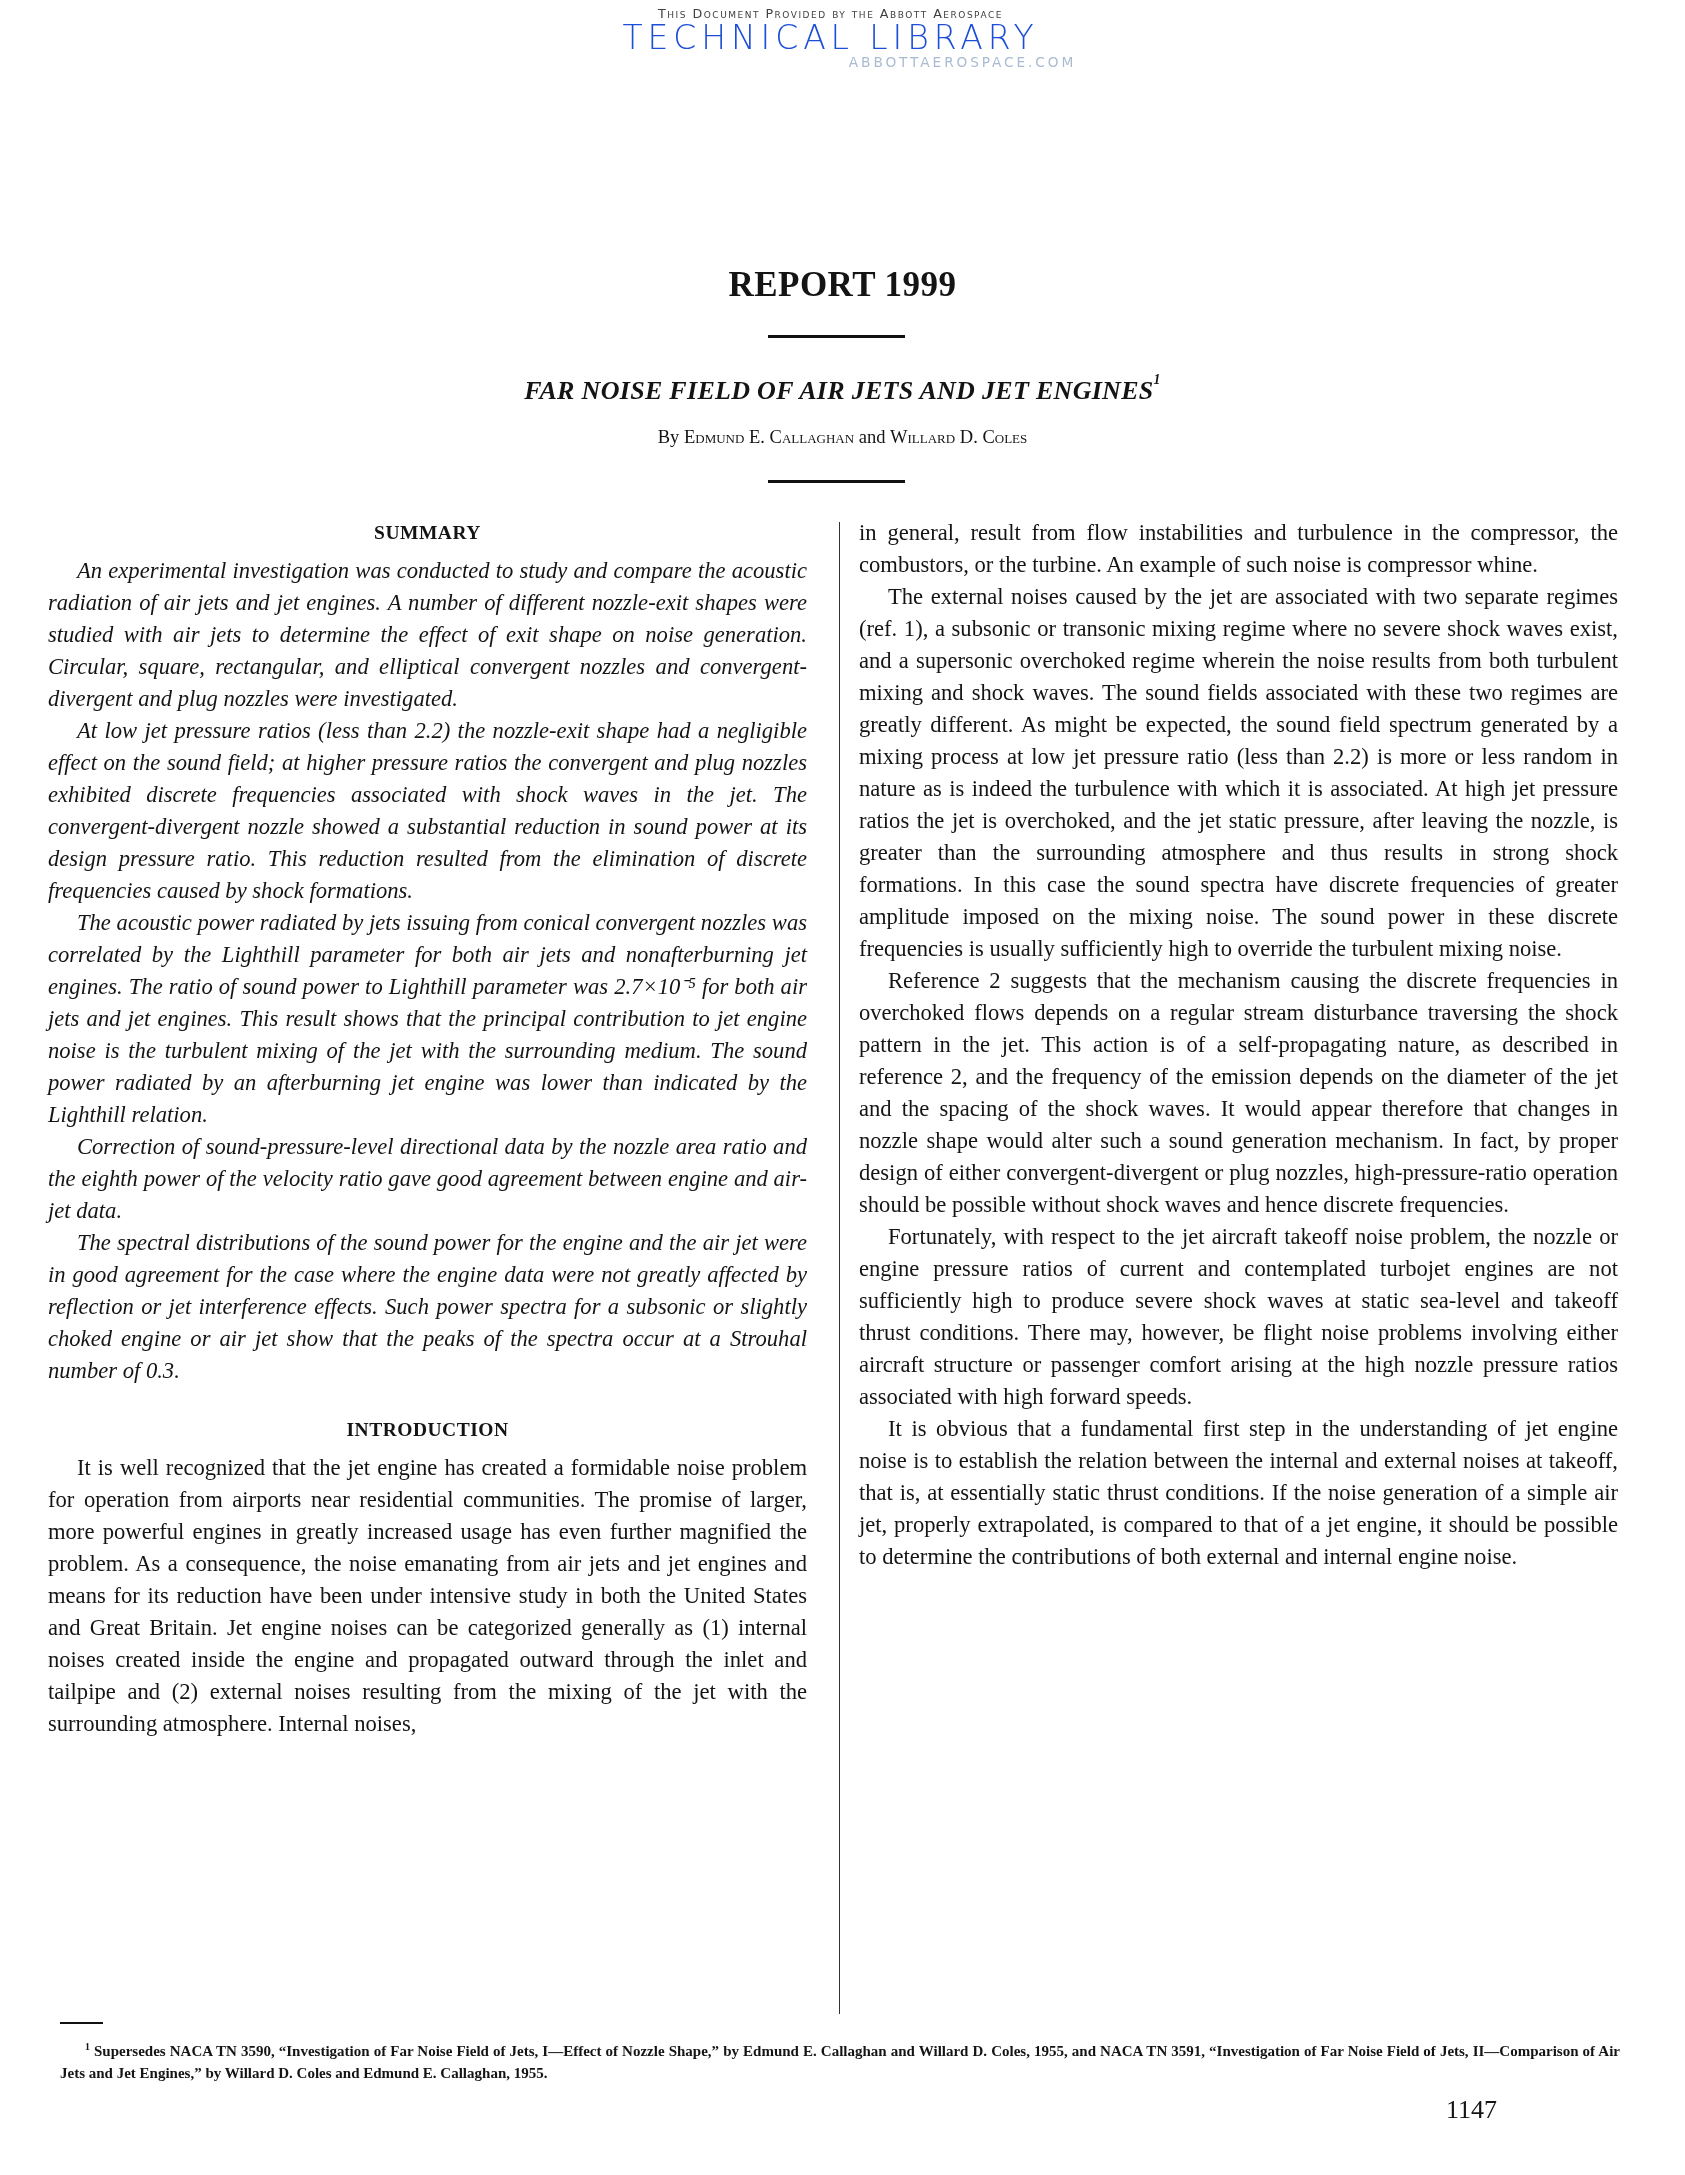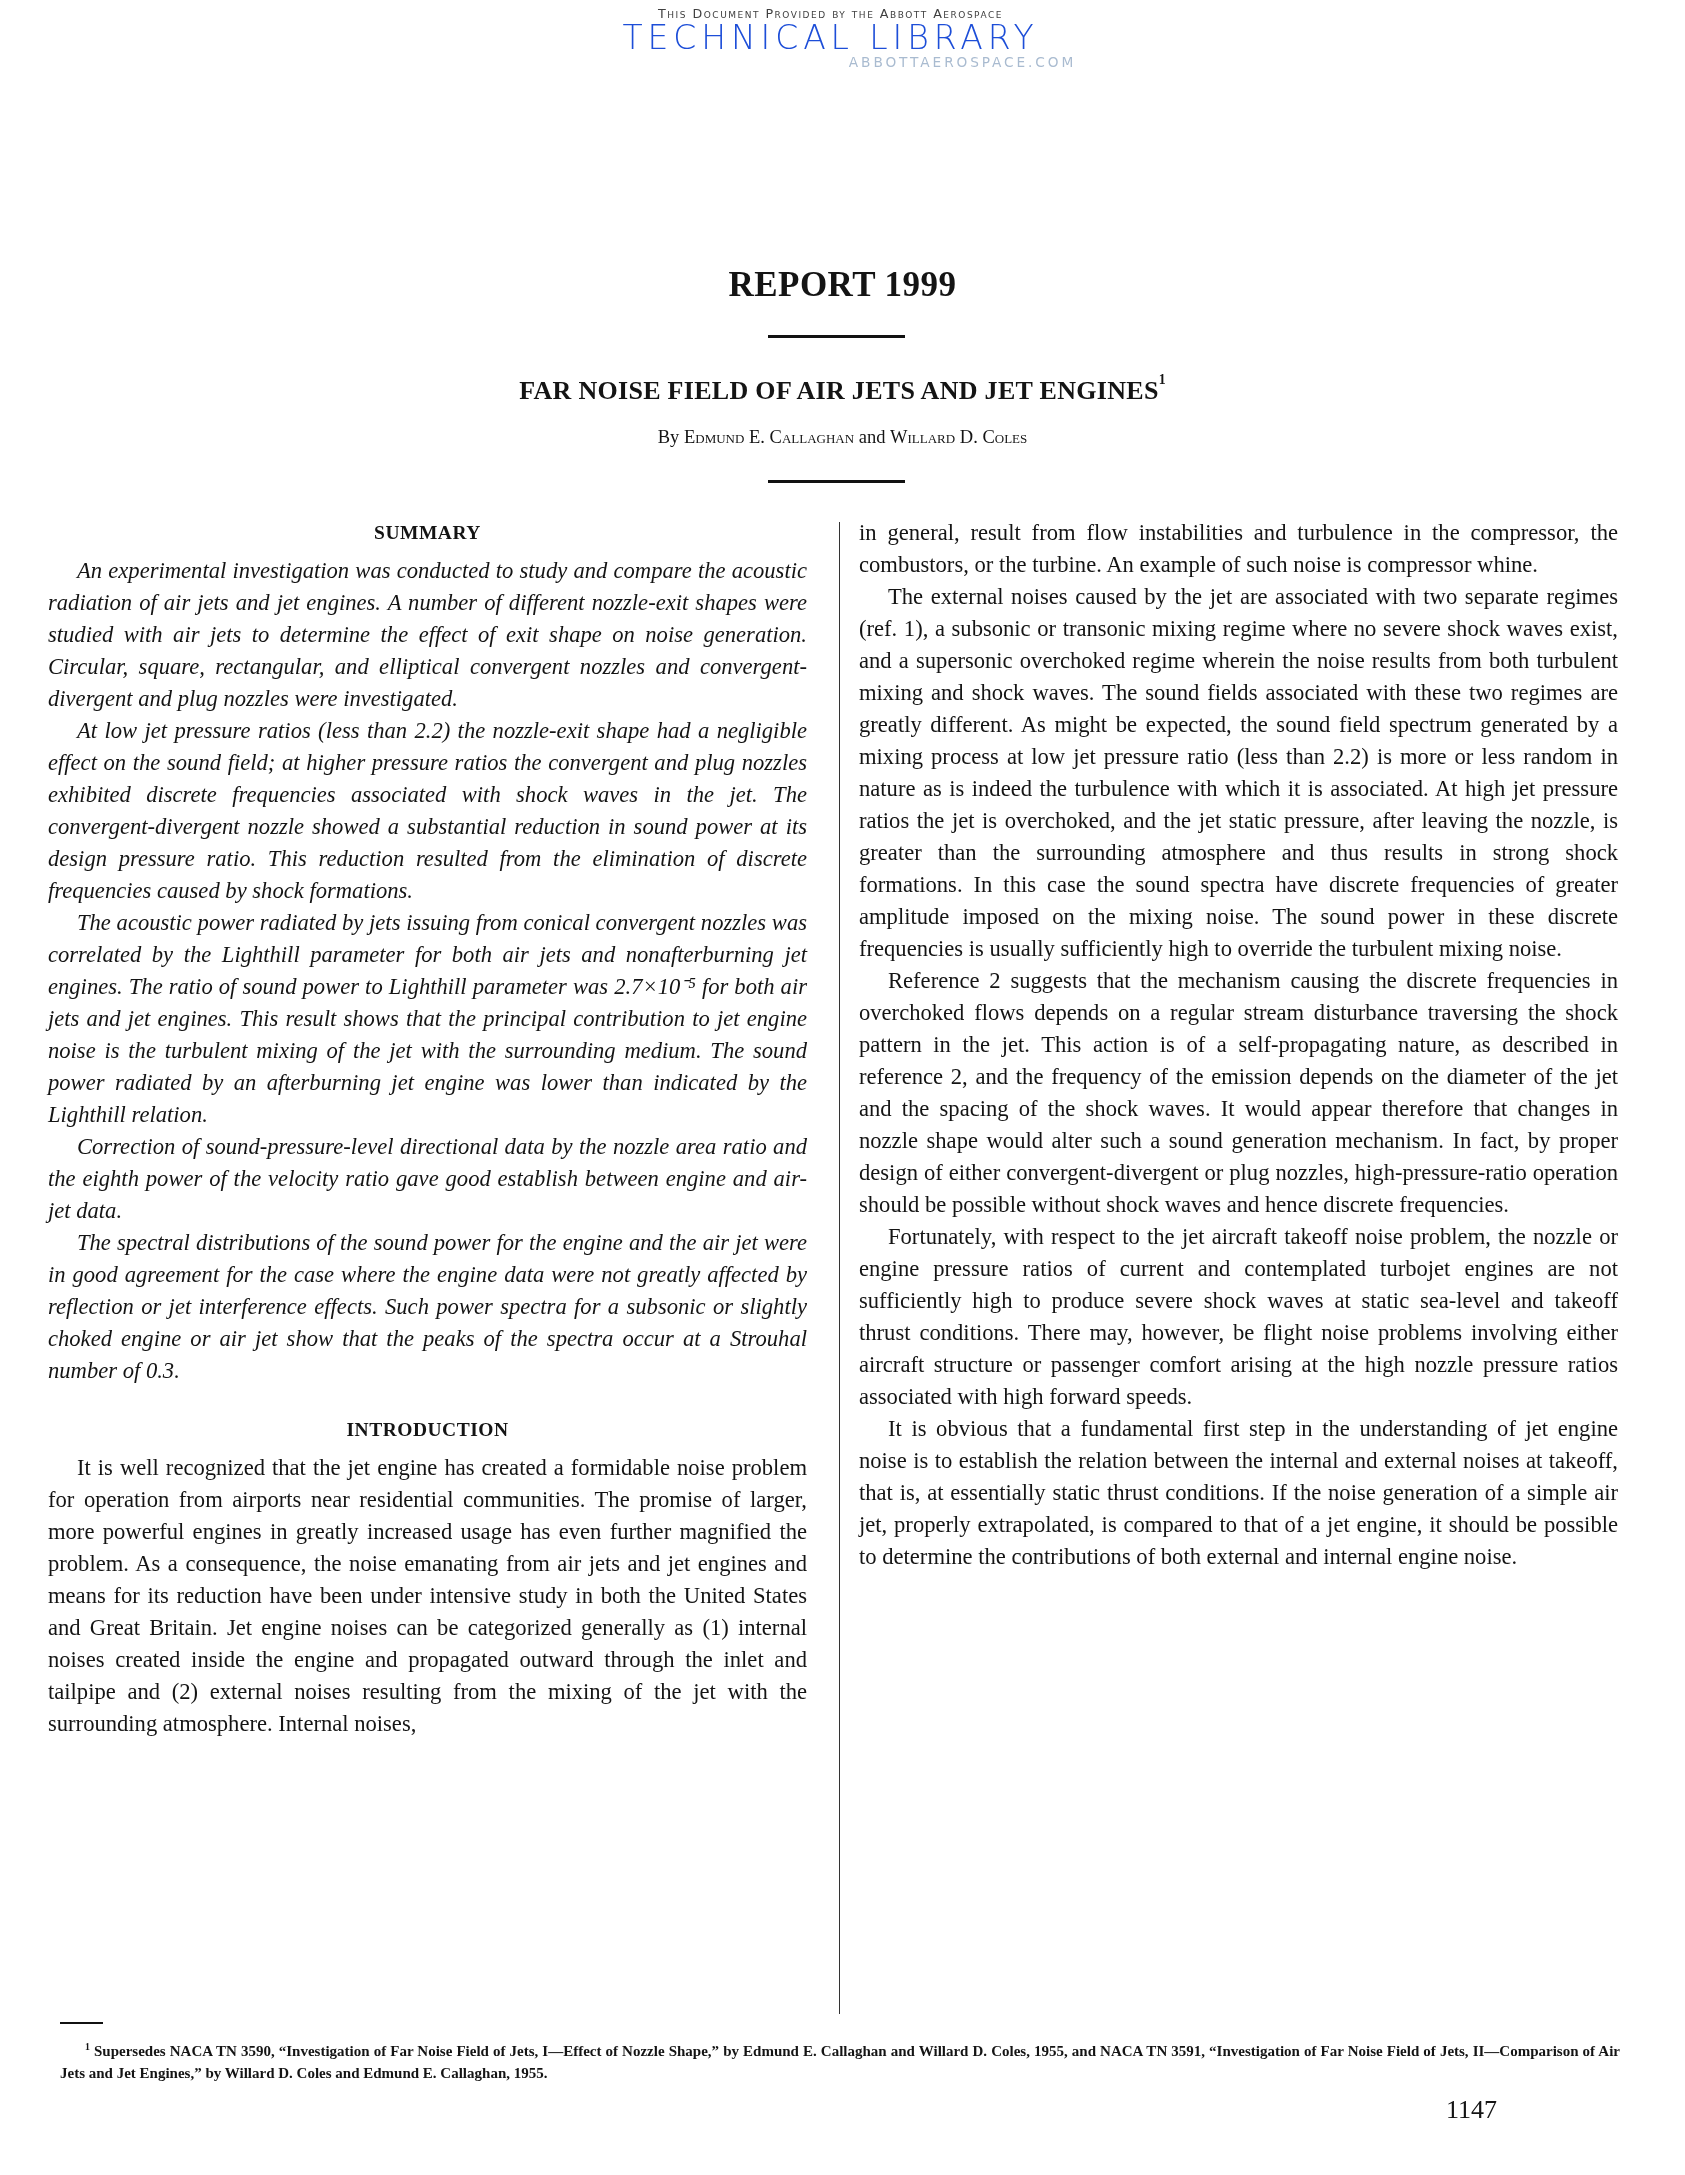--- a/index.html
+++ b/index.html
@@ -21,21 +21,21 @@
     }
     .report-title {
       position: absolute; left: 0; right: 0; top: 265px; text-align: center;
       font-size: 35px; font-weight: bold; font-family: "Liberation Serif", serif; letter-spacing: 0.5px;
     }
     .rule { position: absolute; height: 2.9px; background: #111; }
     .rule1 { left: 768px; width: 137px; top: 335px; }
     .rule2 { left: 768px; width: 137px; top: 480px; }
     .paper-title {
       position: absolute; left: 0; right: 0; top: 376px; text-align: center;
-      font-size: 26px; font-weight: bold; font-family: "Liberation Serif", serif; letter-spacing: 0.3px;
+      font-size: 26px; font-weight: bold; font-family: "Liberation Serif", serif; letter-spacing: 0.3px; font-style: italic;
     }
     .paper-title sup { font-size: 13.7px; vertical-align: top; position: relative; top: -3.9px; }
     .authors {
       position: absolute; left: 0; right: 0; top: 427px; text-align: center;
       font-size: 18.5px; font-family: "Liberation Serif", serif;
     }
     .sc { font-variant: small-caps; }
     .col {
       position: absolute; top: 517px; font-family: "Liberation Serif", serif;
       font-size: 22.6px; line-height: 32px; text-align: justify;
@@ -85,21 +85,21 @@
   <span class="sc">Willard D. Coles</span>
 </div>
 <div class="rule rule2"></div>
 
 <div class="col col-left">
   <div class="section-head">SUMMARY</div>
   <div class="italic">
     <p>An experimental investigation was conducted to study and compare the acoustic radiation of air jets and jet engines. A number of different nozzle-exit shapes were studied with air jets to determine the effect of exit shape on noise generation. Circular, square, rectangular, and elliptical convergent nozzles and convergent-divergent and plug nozzles were investigated.</p>
     <p>At low jet pressure ratios (less than 2.2) the nozzle-exit shape had a negligible effect on the sound field; at higher pressure ratios the convergent and plug nozzles exhibited discrete frequencies associated with shock waves in the jet. The convergent-divergent nozzle showed a substantial reduction in sound power at its design pressure ratio. This reduction resulted from the elimination of discrete frequencies caused by shock formations.</p>
     <p>The acoustic power radiated by jets issuing from conical convergent nozzles was correlated by the Lighthill parameter for both air jets and nonafterburning jet engines. The ratio of sound power to Lighthill parameter was 2.7×10⁻⁵ for both air jets and jet engines. This result shows that the principal contribution to jet engine noise is the turbulent mixing of the jet with the surrounding medium. The sound power radiated by an afterburning jet engine was lower than indicated by the Lighthill relation.</p>
-    <p>Correction of sound-pressure-level directional data by the nozzle area ratio and the eighth power of the velocity ratio gave good establish between engine and air-jet data.</p>
+    <p>Correction of sound-pressure-level directional data by the nozzle area ratio and the eighth power of the velocity ratio gave good agreement between engine and air-jet data.</p>
     <p>The spectral distributions of the sound power for the engine and the air jet were in good agreement for the case where the engine data were not greatly affected by reflection or jet interference effects. Such power spectra for a subsonic or slightly choked engine or air jet show that the peaks of the spectra occur at a Strouhal number of 0.3.</p>
   </div>
   <div class="section-head intro">INTRODUCTION</div>
   <p>It is well recognized that the jet engine has created a formidable noise problem for operation from airports near residential communities. The promise of larger, more powerful engines in greatly increased usage has even further magnified the problem. As a consequence, the noise emanating from air jets and jet engines and means for its reduction have been under intensive study in both the United States and Great Britain. Jet engine noises can be categorized generally as (1) internal noises created inside the engine and propagated outward through the inlet and tailpipe and (2) external noises resulting from the mixing of the jet with the surrounding atmosphere. Internal noises,</p>
 </div>
 
 <div class="col-divider"></div>
 
 <div class="col col-right">
   <p class="noindent">in general, result from flow instabilities and turbulence in the compressor, the combustors, or the turbine. An example of such noise is compressor whine.</p>

